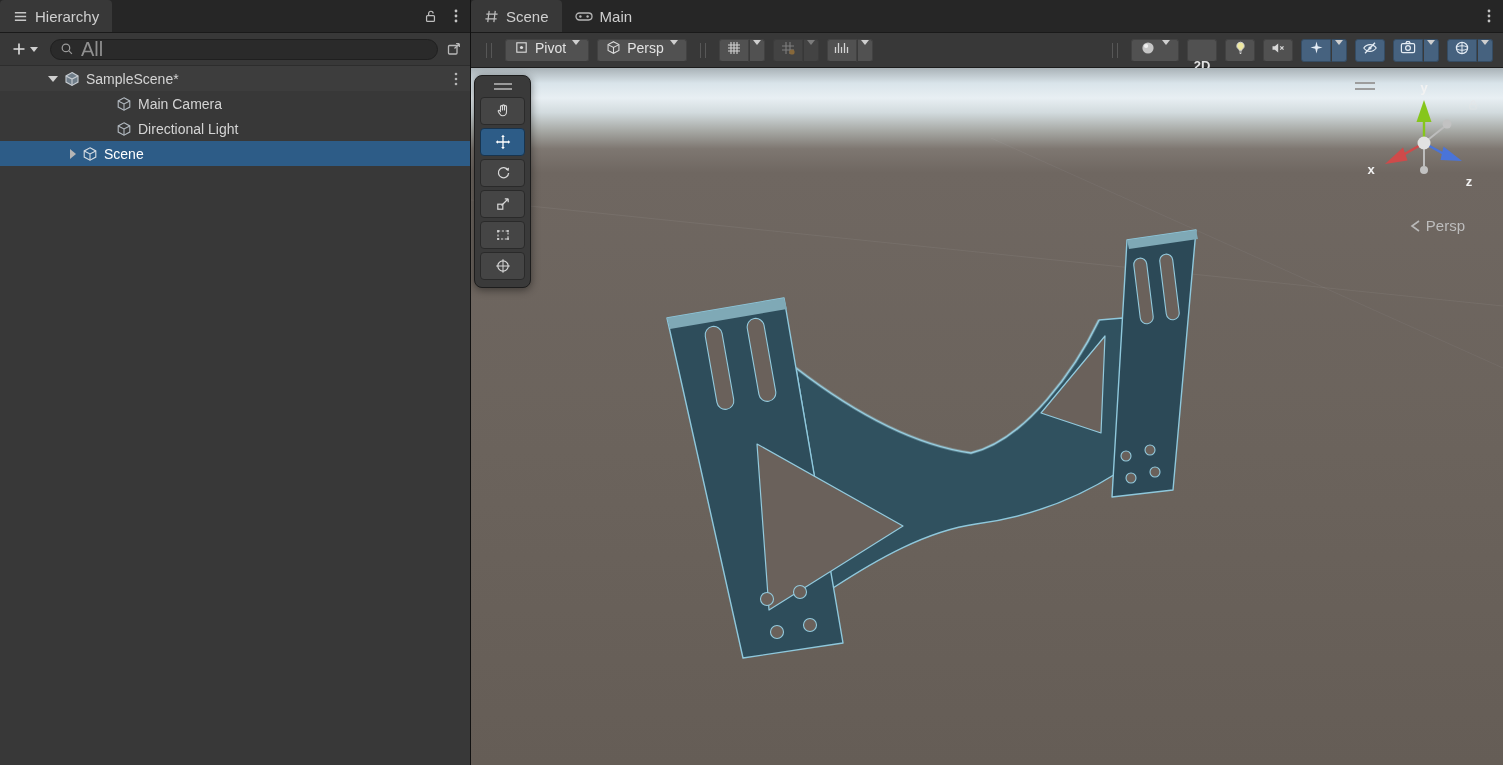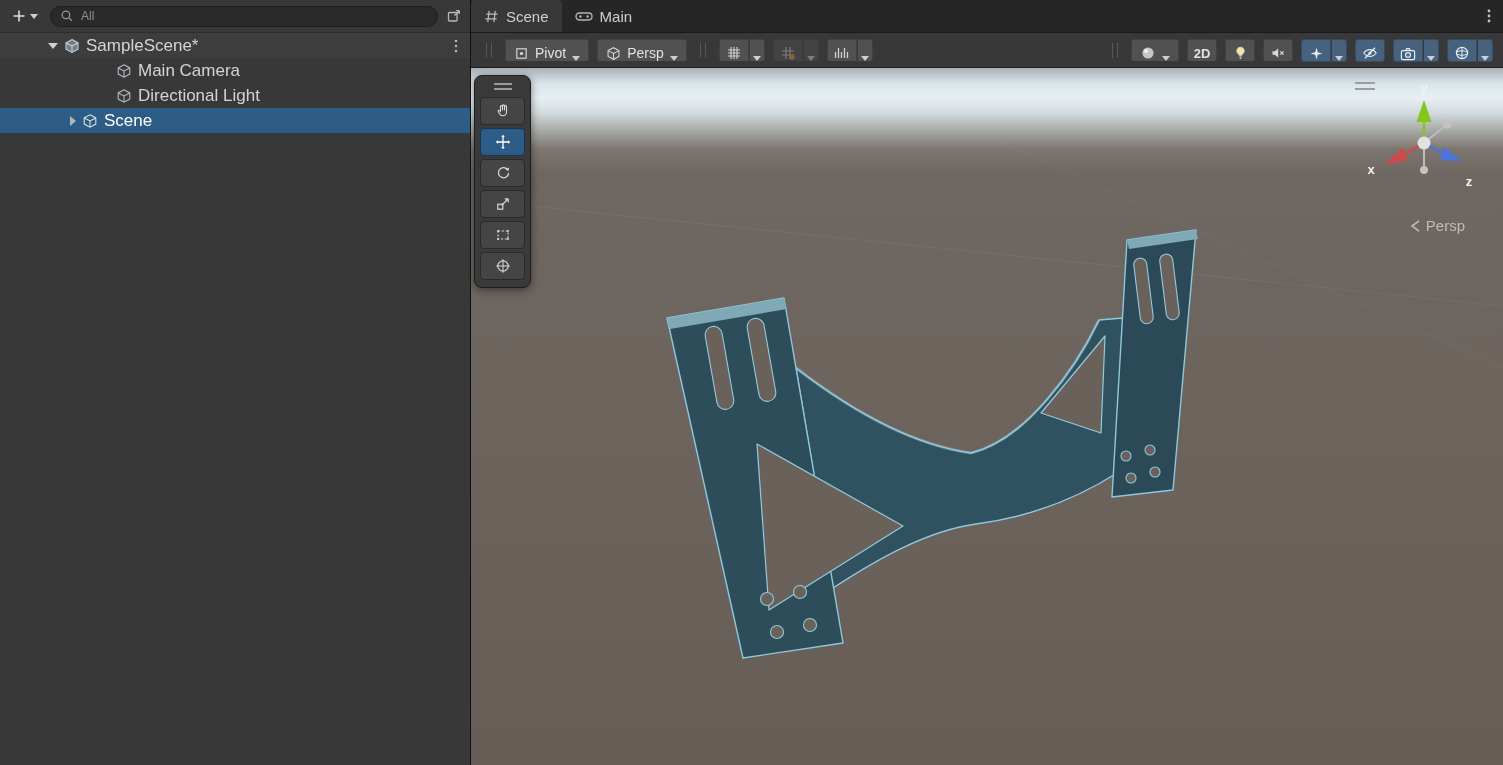--- a/index.html
+++ b/index.html
@@ -16,36 +16,36 @@
   
   .tabbar { height: 33px; background: #262626; display: flex; align-items: stretch; border-bottom: 1px solid #1a1a1a; }
   .tab { display: flex; align-items: center; gap: 7px; padding: 0 13px; font-size: 15px; color: #cfcfcf; }
   .tab.active { background: #383838; border-radius: 4px 4px 0 0; border-bottom: none; }
   .tabbar-actions { margin-left: auto; display: flex; align-items: center; gap: 16px; padding-right: 12px; }
 
   
   .left-panel { position: absolute; left: 0; top: 0; width: 471px; height: 765px; background: #383838; border-right: 1px solid #111; }
   .hier-toolbar { height: 33px; display: flex; align-items: center; gap: 8px; padding: 0 8px; background: #383838; border-bottom: 1px solid #2d2d2d; }
   .plus-btn { display: flex; align-items: center; gap: 4px; padding: 2px 4px; }
-  .search { flex: 1; height: 21px; background: #2a2a2a; border: 1px solid #1f1f1f; border-radius: 11px; display: flex; align-items: center; gap: 7px; padding: 0 9px; color: #8f8f8f; font-size: 12px; }
+  .search { flex: 1; height: 21px; background: #2a2a2a; border: 1px solid #1f1f1f; border-radius: 11px; display: flex; align-items: center; gap: 7px; padding: 0 9px; color: #8f8f8f; font-size: 20px; }
   .tree { padding-top: 0; }
-  .row { height: 25px; display: flex; align-items: center; gap: 6px; font-size: 17px; color: #d4d4d4; text-align: center; }
+  .row { height: 25px; display: flex; align-items: center; gap: 6px; font-size: 14px; color: #d4d4d4; text-align: center; }
   .row.root { background: #3d3d3d; padding-left: 48px; }
   .row.child { padding-left: 94px; margin-left: 22px; }
   .row.sel-row { background: #2d5c87; color: #fff; padding-left: 70px; }
   .row .kebab-right { margin-left: auto; margin-right: 12px; }
 
   .fold-open { width: 0; height: 0; border-left: 5px solid transparent; border-right: 5px solid transparent; border-top: 6px solid #cfcfcf; }
   .fold-closed { width: 0; height: 0; border-top: 5px solid transparent; border-bottom: 5px solid transparent; border-left: 6px solid #b5b5b5; }
 
   
   .right-panel { position: absolute; left: 471px; top: 0; right: 0; height: 765px; }
   .scene-toolbar { height: 35px; background: #383838; border-bottom: 1px solid #1c1c1c; display: flex; align-items: center; gap: 8px; padding: 0 10px; }
   .grip { width: 6px; height: 15px; border-left: 1px solid #575757; border-right: 1px solid #575757; margin: 0 5px; }
-  .tbtn { height: 23px; background: #515151; border: 1px solid #424242; border-bottom-color: #383838; border-radius: 3px; display: flex; align-items: flex-end; gap: 6px; padding: 0 8px; font-size: 14px; color: #e2e2e2; }
+  .tbtn { height: 23px; background: #515151; border: 1px solid #424242; border-bottom-color: #383838; border-radius: 3px; display: flex; align-items: flex-start; gap: 6px; padding: 0 8px; font-size: 14px; color: #e2e2e2; }
   .tbtn.icon-only { padding: 0; width: 30px; justify-content: center; }
   .tbtn.active { background: #46627f; border-color: #354c63; }
   .btn-group { display: flex; }
   .btn-group .main { border-radius: 3px 0 0 3px; }
   .btn-group .chev-part { border-radius: 0 3px 3px 0; border-left: 1px solid #3a3a3a; width: 16px; padding: 0; justify-content: center; }
   .chev { width: 0; height: 0; border-left: 4px solid transparent; border-right: 4px solid transparent; border-top: 5px solid #cfcfcf; }
   .dim { opacity: 0.45; }
   .push-right { margin-left: auto; }
 
   
@@ -68,20 +68,45 @@
   .vgrip { position: absolute; top: 14px; right: 128px; width: 20px; height: 8px; border-top: 2px solid #9d9d9d; border-bottom: 2px solid #9d9d9d; }
   .vlock { position: absolute; top: 31px; right: 24px; opacity: .5; }
   .gizmo { position: absolute; top: 10px; right: 12px; width: 140px; height: 130px; }
   .persp { position: absolute; top: 149px; right: 38px; display: flex; align-items: center; gap: 5px; color: #bdbdbd; font-size: 15px; }
   .axis-label { font-size: 13px; font-weight: bold; fill: #f2f2f2; }
 </style>
 </head>
 <body>
 
 <div class="left-panel">
+  <div class="tabbar">
+    <div class="tab active">
+      <span>
+        <svg width="15" height="15" viewBox="0 0 16 16">
+            <path d="M2 4h12M2 8h12M2 12h12" stroke="#c8c8c8" stroke-width="1.4"></path>
+          </svg>
+      </span>
+      <span>Hierarchy</span>
+    </div>
+    <div class="tabbar-actions">
+      <span>
+        <svg width="15" height="15" viewBox="0 0 16 16">
+            <rect x="3.8" y="7" width="8.4" height="6.2" rx="1" fill="none" stroke="#bdbdbd" stroke-width="1.3"></rect>
+            <path d="M6 7V4.8a2.4 2.4 0 0 1 4.8 0" fill="none" stroke="#bdbdbd" stroke-width="1.3"></path>
+          </svg>
+      </span>
+      <span>
+        <svg width="4" height="16" viewBox="0 0 4 16">
+            <circle cx="2" cy="3" r="1.4" fill="#c4c4c4"></circle>
+            <circle cx="2" cy="8" r="1.4" fill="#c4c4c4"></circle>
+            <circle cx="2" cy="13" r="1.4" fill="#c4c4c4"></circle>
+          </svg>
+      </span>
+    </div>
+  </div>
 
   <div class="hier-toolbar">
     <span class="plus-btn">
       <svg width="14" height="14" viewBox="0 0 14 14">
           <path d="M7 1.5v11M1.5 7h11" stroke="#e0e0e0" stroke-width="1.6"></path>
         </svg>
       <span class="chev"></span>
     </span>
     <div class="search">
       <span>

